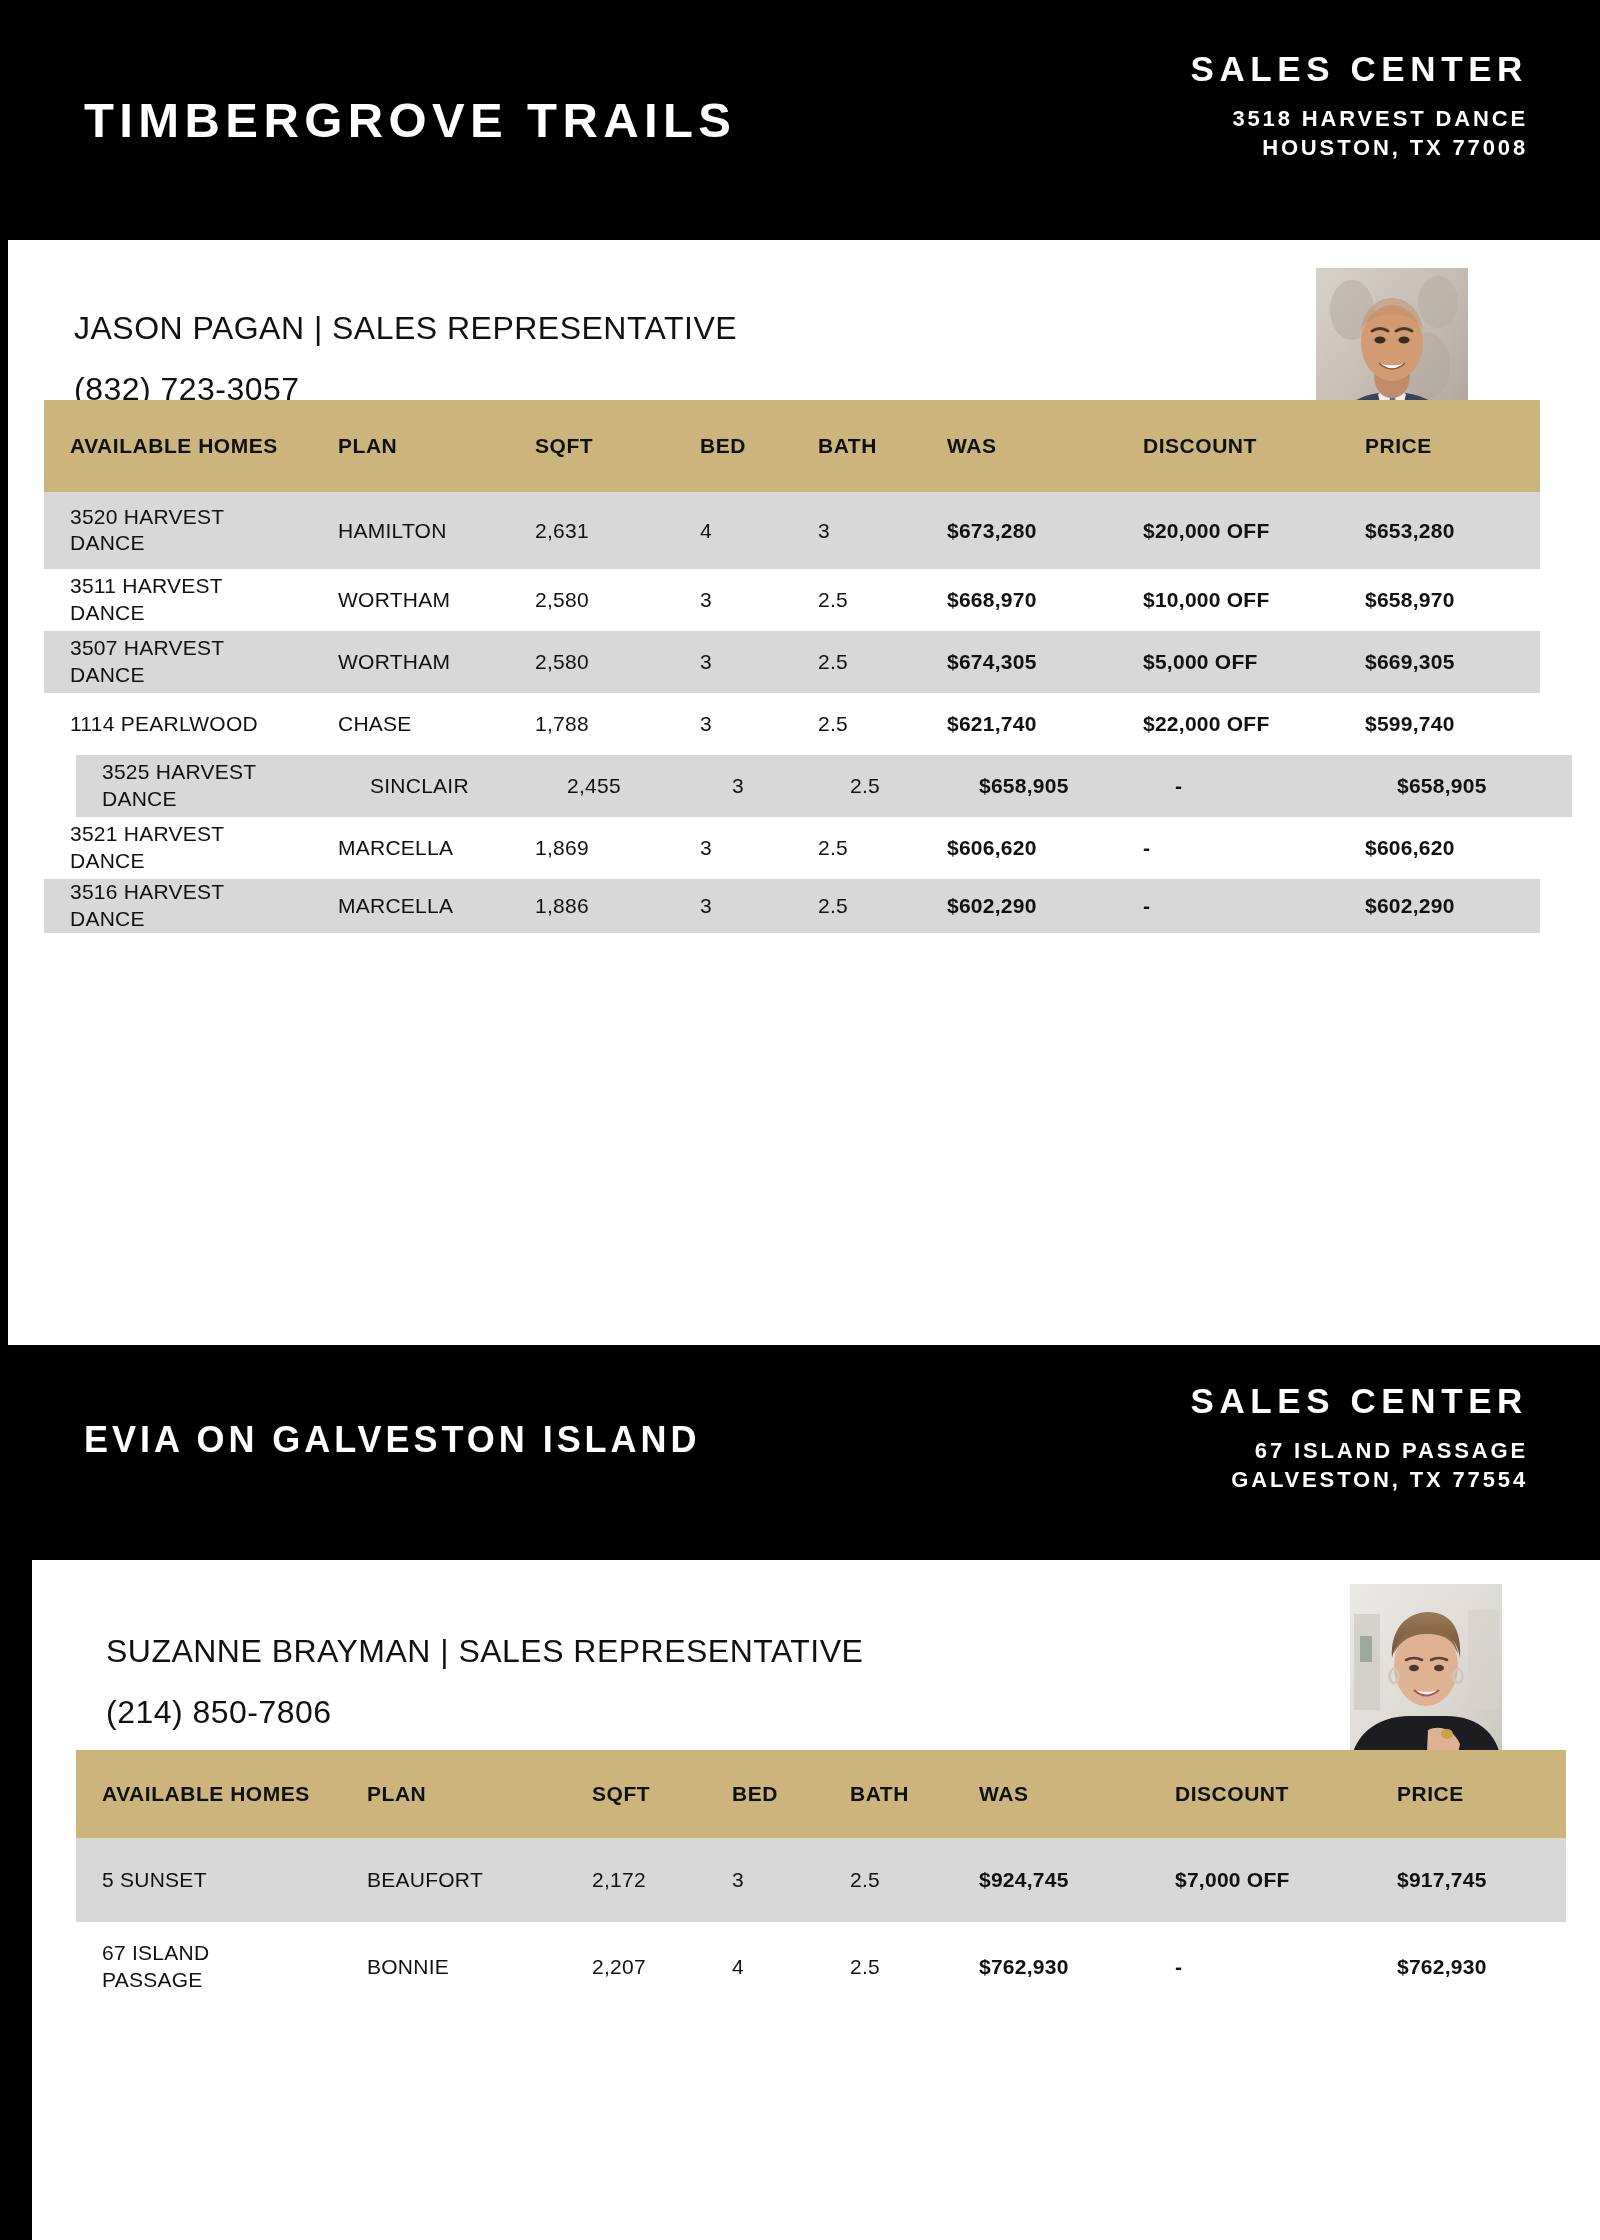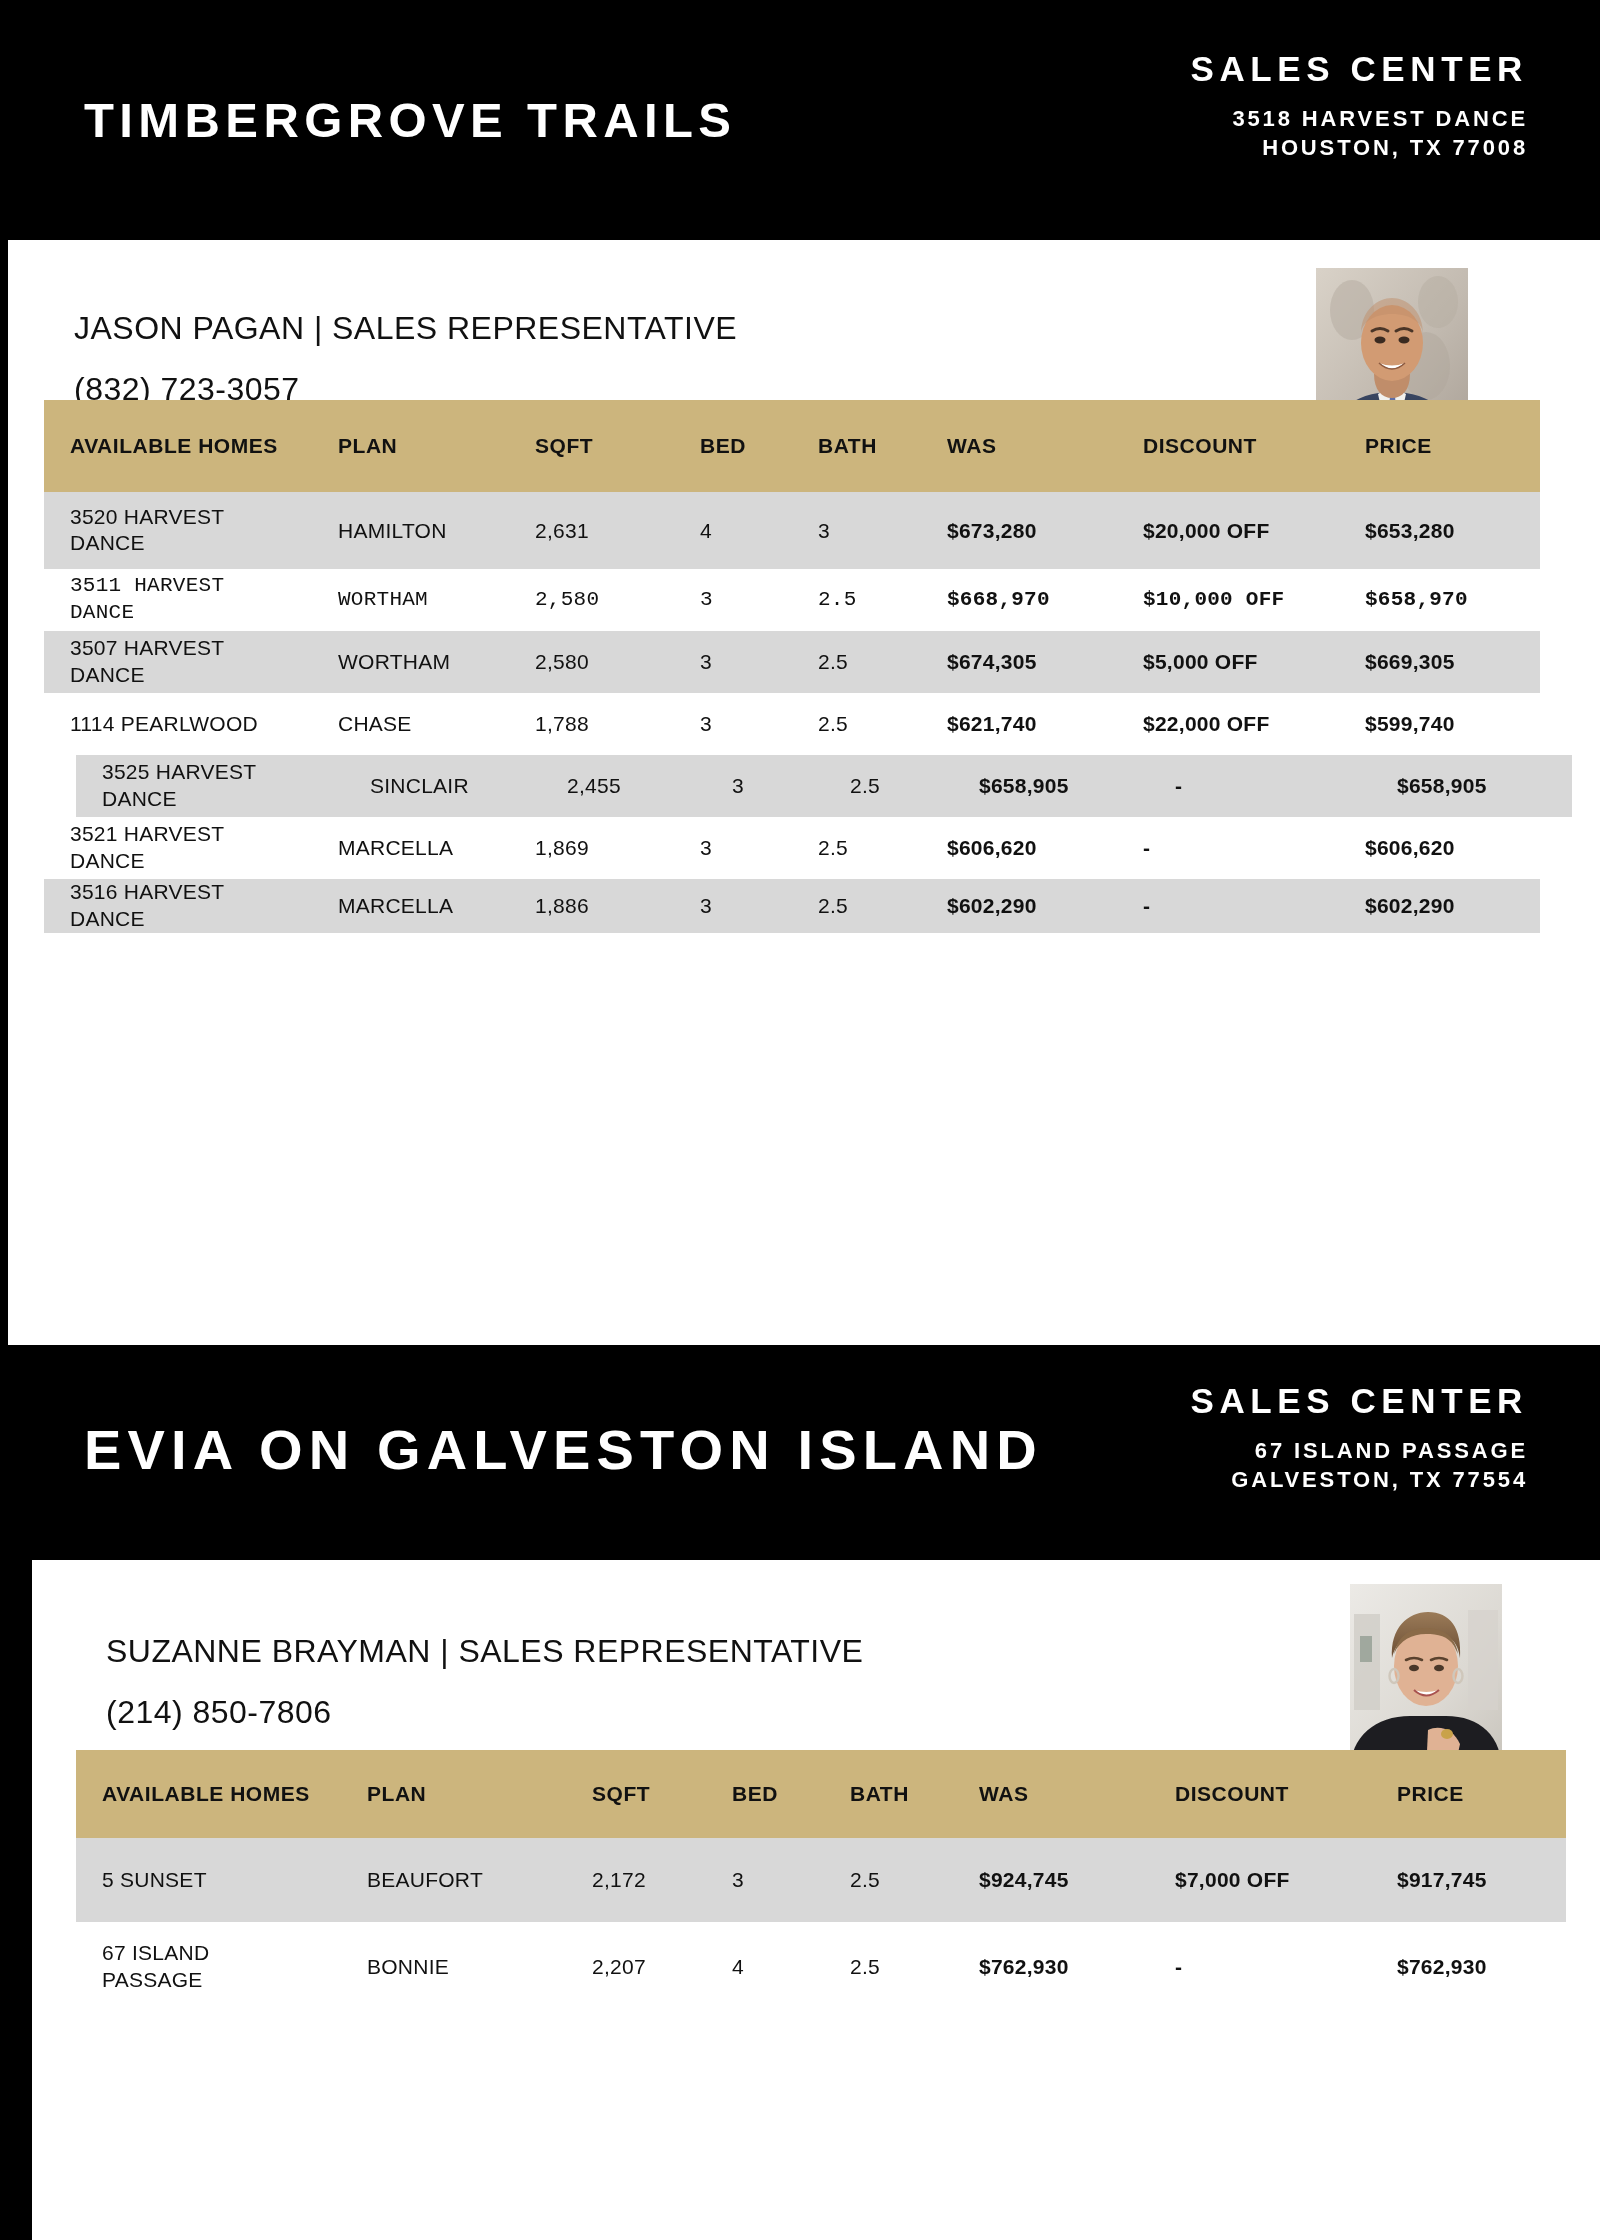--- a/index.html
+++ b/index.html
@@ -229,21 +229,21 @@
         <span class="cell c-home addr" style="white-space:normal;">3520 HARVEST DANCE</span>
         <span class="cell c-plan">HAMILTON</span>
         <span class="cell c-sqft">2,631</span>
         <span class="cell c-bed">4</span>
         <span class="cell c-bath">3</span>
         <span class="cell c-was money">$673,280</span>
         <span class="cell c-disc money">$20,000 OFF</span>
         <span class="cell c-price money">$653,280</span>
       </div>
 
-      <div class="row plain" style="height:62px;font-family:Liberation Mono, monospace;">
+      <div class="row plain" style="height:62px;">
         <span class="cell c-home addr" style="white-space:normal;">3511 HARVEST DANCE</span>
         <span class="cell c-plan">WORTHAM</span>
         <span class="cell c-sqft">2,580</span>
         <span class="cell c-bed">3</span>
         <span class="cell c-bath">2.5</span>
         <span class="cell c-was money">$668,970</span>
         <span class="cell c-disc money">$10,000 OFF</span>
         <span class="cell c-price money">$658,970</span>
       </div>
 
@@ -300,21 +300,21 @@
         <span class="cell c-was money">$602,290</span>
         <span class="cell c-disc money">-</span>
         <span class="cell c-price money">$602,290</span>
       </div>
 
     </div>
   </div>
 
   <div class="banner" style="top:1345px; height:215px;">
     <div class="banner-inner">
-      <div class="community-name" style="left:84px; top:77px; font-size:56px;">EVIA ON GALVESTON ISLAND</div>
+      <div class="community-name" style="left:84px; top:77px; font-size:36px;">EVIA ON GALVESTON ISLAND</div>
       <div class="sales-center-block" style="right:72px; top:37px;">
         <div class="sales-center-title">SALES CENTER</div>
         <div class="sales-center-addr">67 ISLAND PASSAGE</div>
         <div class="sales-center-addr" style="margin-top:2px;">GALVESTON, TX 77554</div>
       </div>
     </div>
   </div>
 
   <div class="section" style="left:0px; top:1560px; width:1600px; height:680px;margin-left:32px;">
 

